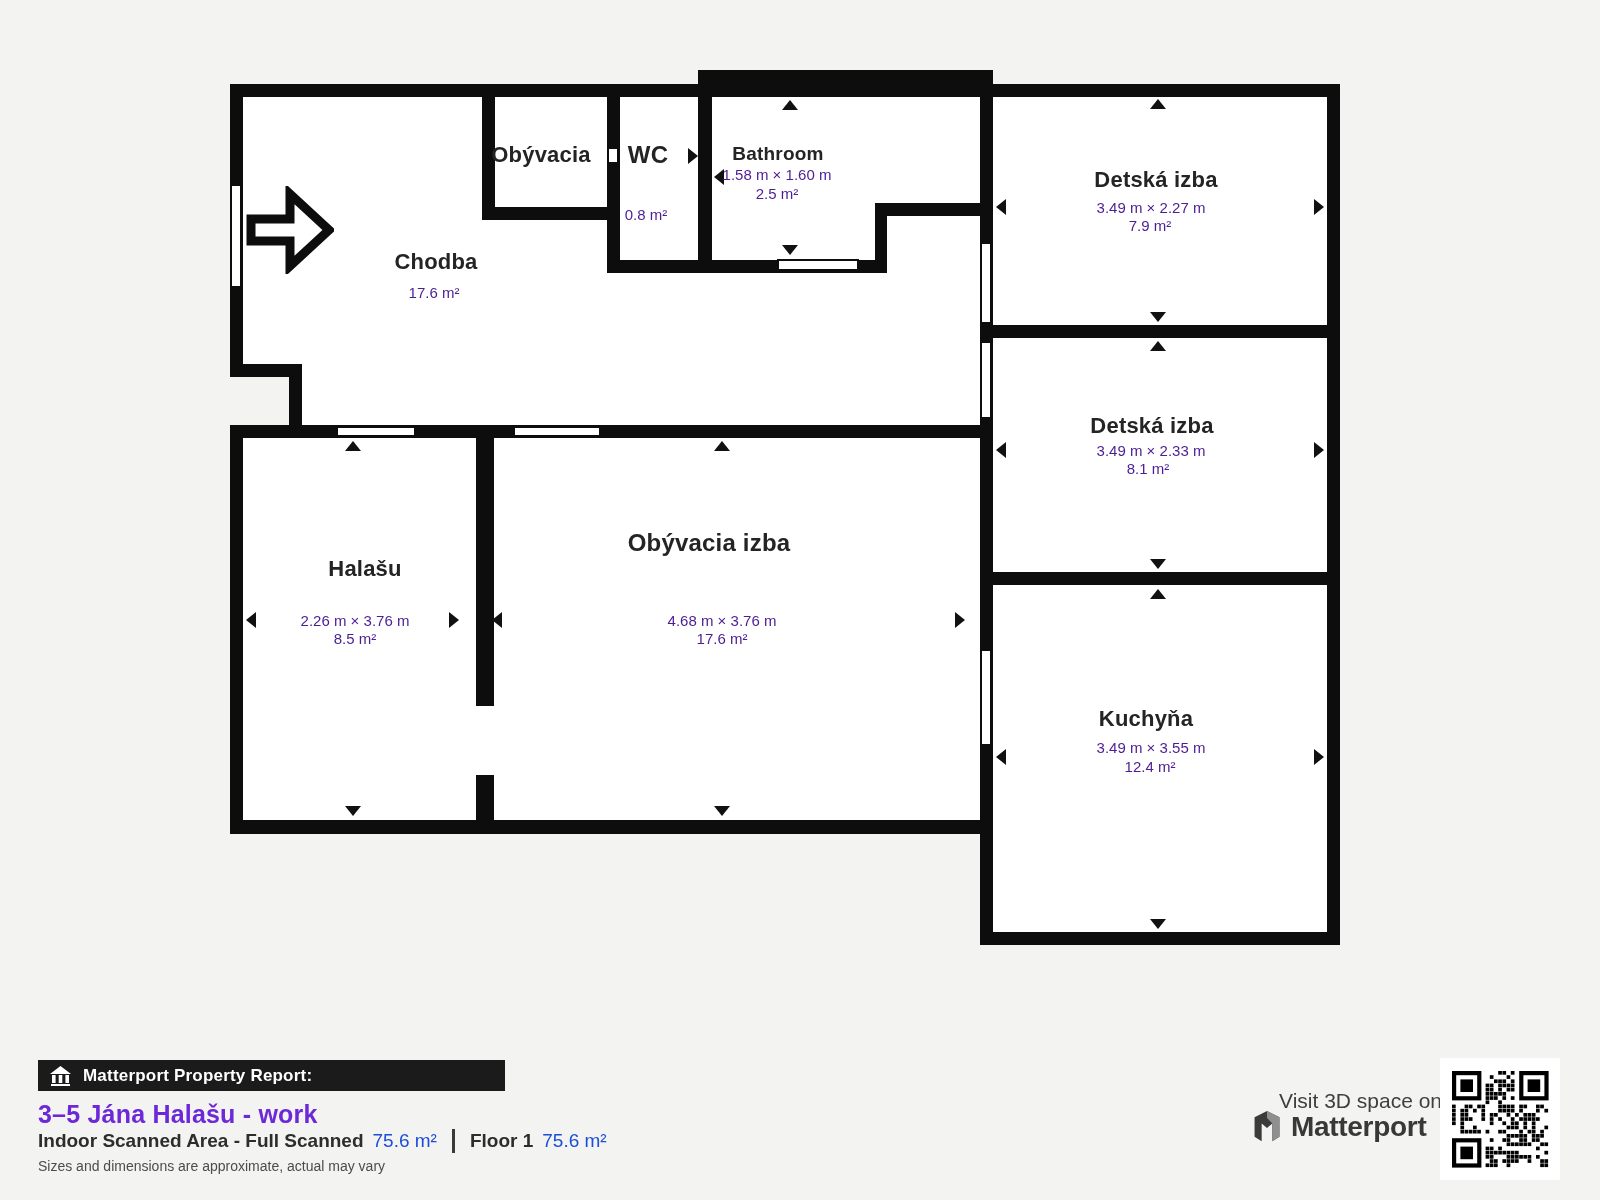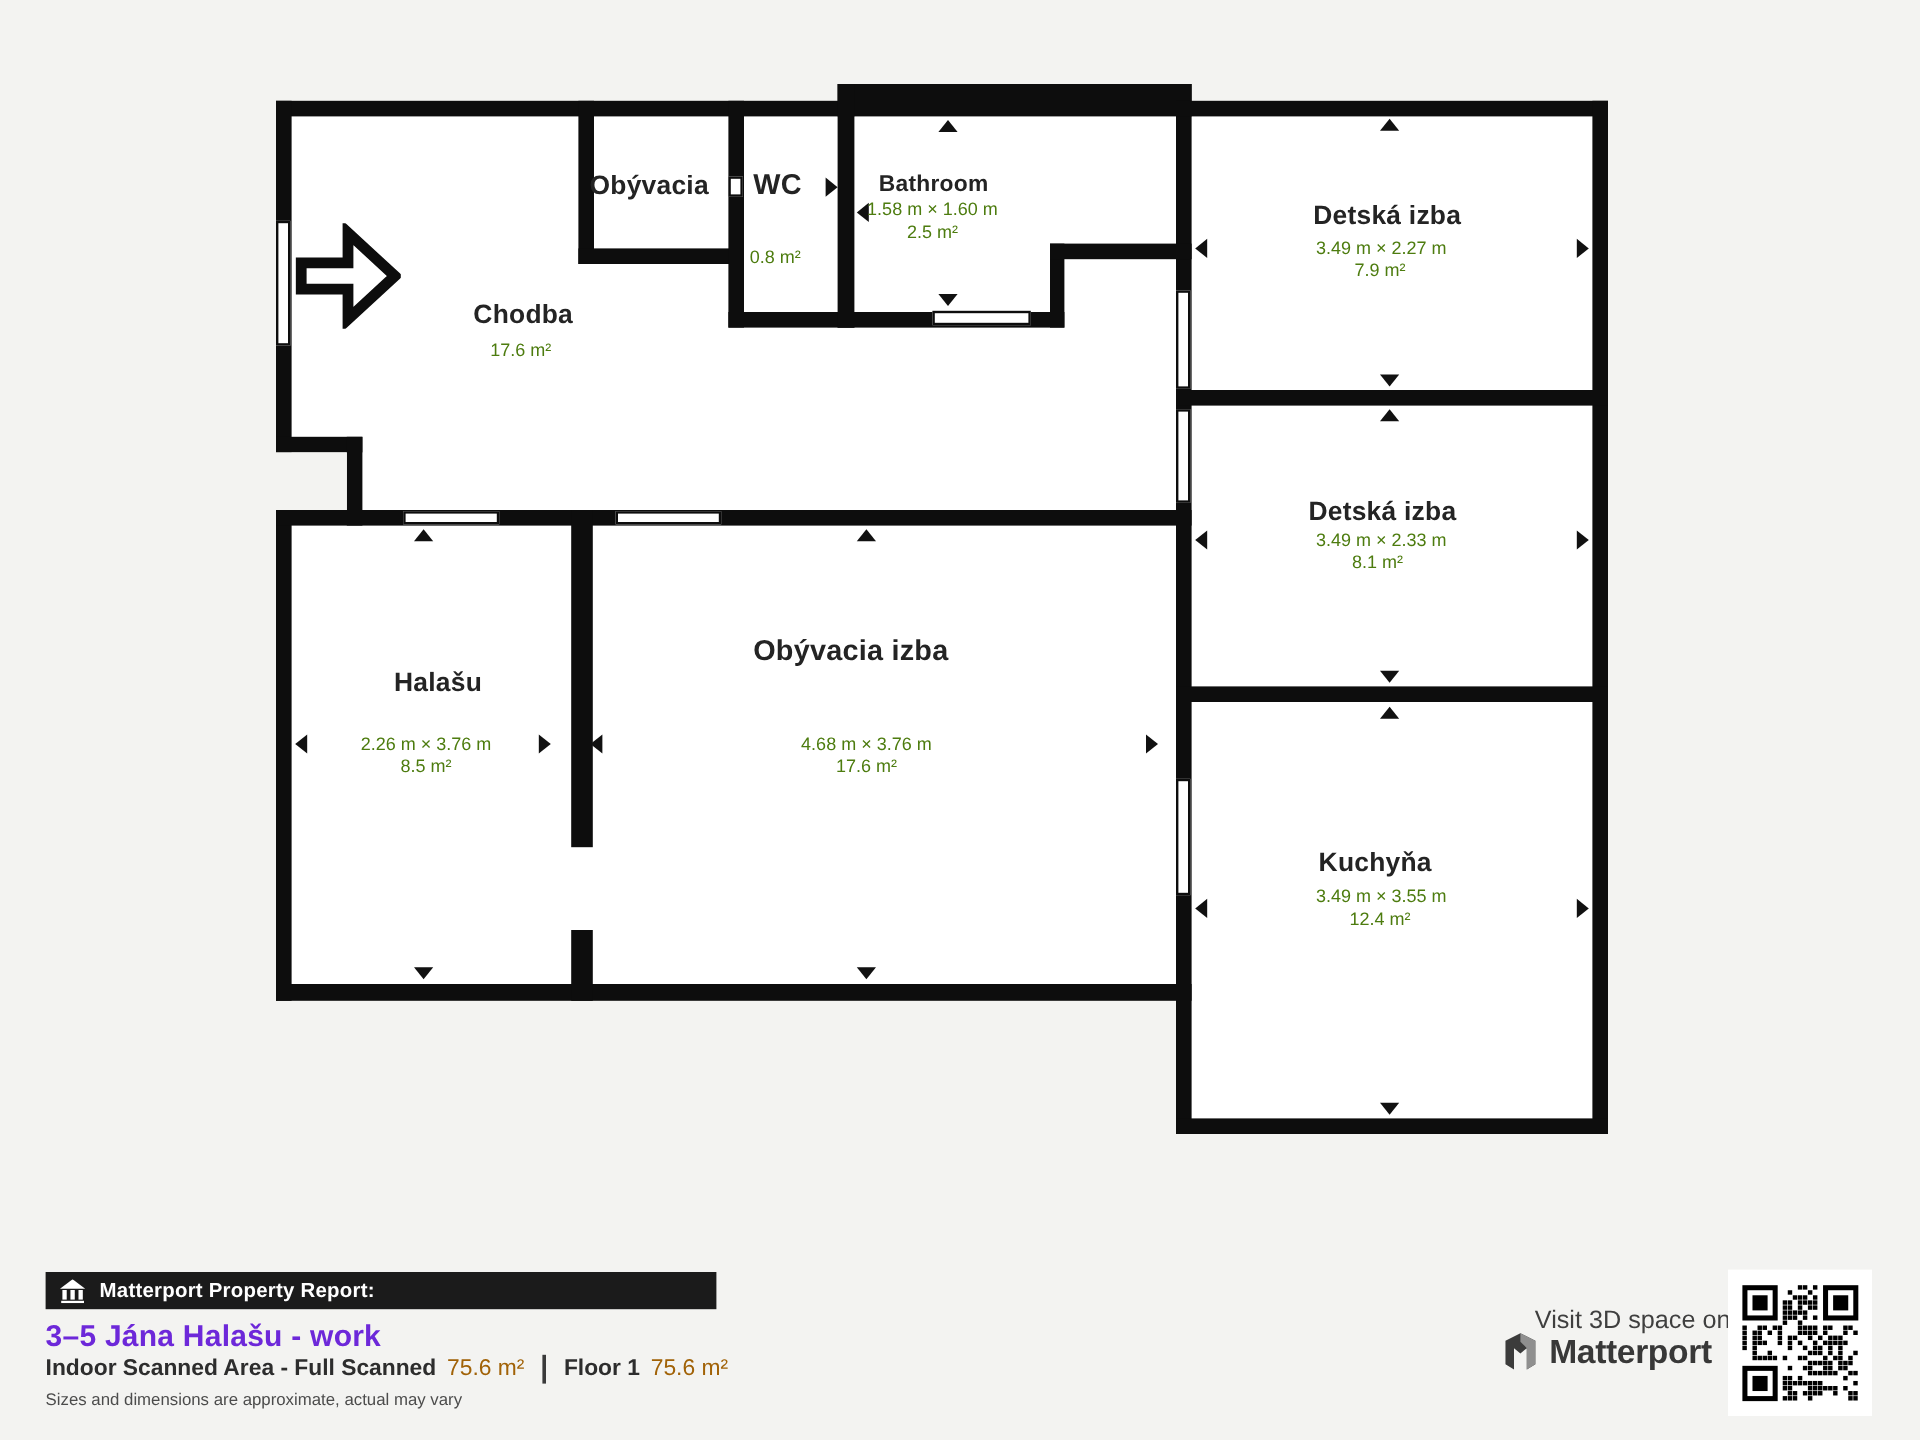--- a/index.html
+++ b/index.html
@@ -9,35 +9,35 @@
     font-family:"Liberation Sans",sans-serif;
   }
   
   .room-fill{position:absolute;background:#ffffff;}
   .wall{position:absolute;background:#0d0d0d;}
   .bgpatch{position:absolute;background:#f3f3f1;}
   .slot{position:absolute;background:#ffffff;border:2px solid #0d0d0d;box-sizing:border-box;}
   .room-name{position:absolute;transform:translateX(-50%);font-weight:bold;font-size:22px;color:#242424;white-space:nowrap;letter-spacing:0.2px;}
   .room-name.sm{font-size:19px;}
   .room-name.lg{font-size:24px;}
-  .room-dim{position:absolute;transform:translateX(-50%);font-size:15px;color:#4d7c0f;white-space:nowrap;}
+  .room-dim{position:absolute;transform:translateX(-50%);font-size:15px;color:#4c1d95;white-space:nowrap;}
   .tri{position:absolute;width:0;height:0;}
   .tri.up{border-left:8px solid transparent;border-right:8px solid transparent;border-bottom:10px solid #111;}
   .tri.down{border-left:8px solid transparent;border-right:8px solid transparent;border-top:10px solid #111;}
   .tri.left{border-top:8px solid transparent;border-bottom:8px solid transparent;border-right:10px solid #111;}
   .tri.right{border-top:8px solid transparent;border-bottom:8px solid transparent;border-left:10px solid #111;}
   .entry-arrow{position:absolute;left:246px;top:186px;}
   
-  .banner{position:absolute;left:38px;top:1060px;width:559px;height:31px;background:#1b1b1b;display:flex;align-items:center;}
+  .banner{position:absolute;left:38px;top:1060px;width:467px;height:31px;background:#1b1b1b;display:flex;align-items:center;}
   .banner .hicon{margin:0 12px 0 12px;display:flex;}
   .banner .btext{color:#ffffff;font-weight:bold;font-size:17px;letter-spacing:0.2px;}
   .prop-title{position:absolute;left:38px;top:1100px;font-size:25px;font-weight:bold;color:#6d28d9;letter-spacing:0.2px;}
   .stats{position:absolute;left:38px;top:1129px;display:flex;align-items:center;font-size:19px;white-space:nowrap;}
   .stats .lab{font-weight:bold;color:#2d2d2d;}
-  .stats .val{color:#a16207;margin-left:9px;}
+  .stats .val{color:#1d4ed8;margin-left:9px;}
   .stats .bar{width:3px;height:24px;background:#3a3a3a;margin:0 15px;}
   .fineprint{position:absolute;left:38px;top:1158px;font-size:14px;color:#4c4c4c;}
   .visit{position:absolute;left:1279px;top:1089px;width:140px;text-align:center;font-size:21px;color:#3f3f3f;white-space:nowrap;}
   .brandrow{position:absolute;left:1251px;top:1110px;display:flex;align-items:center;}
   .brandrow .btxt{font-size:28px;font-weight:bold;color:#383838;margin-left:8px;letter-spacing:-0.3px;}
   .qr{position:absolute;left:1440px;top:1058px;width:120px;height:122px;background:#ffffff;display:flex;align-items:center;justify-content:center;}
 </style>
 </head>
 <body>
 

